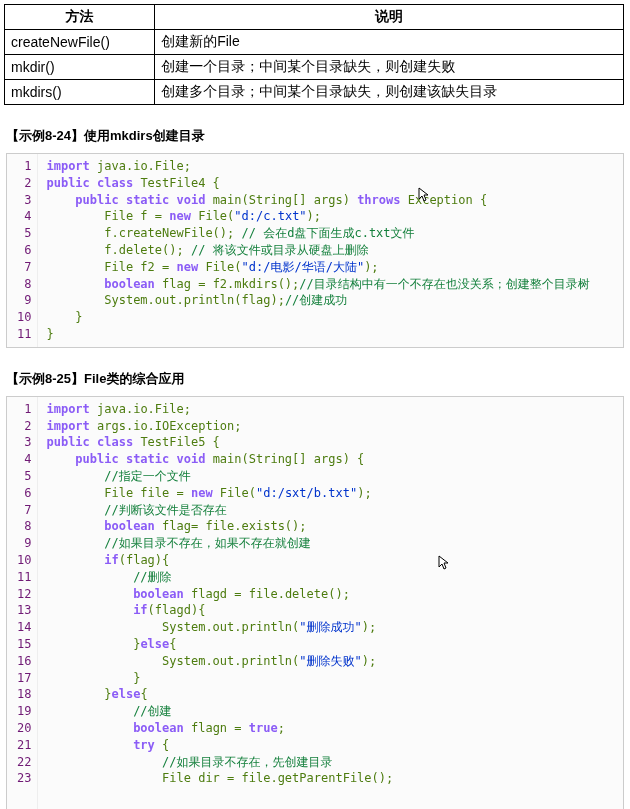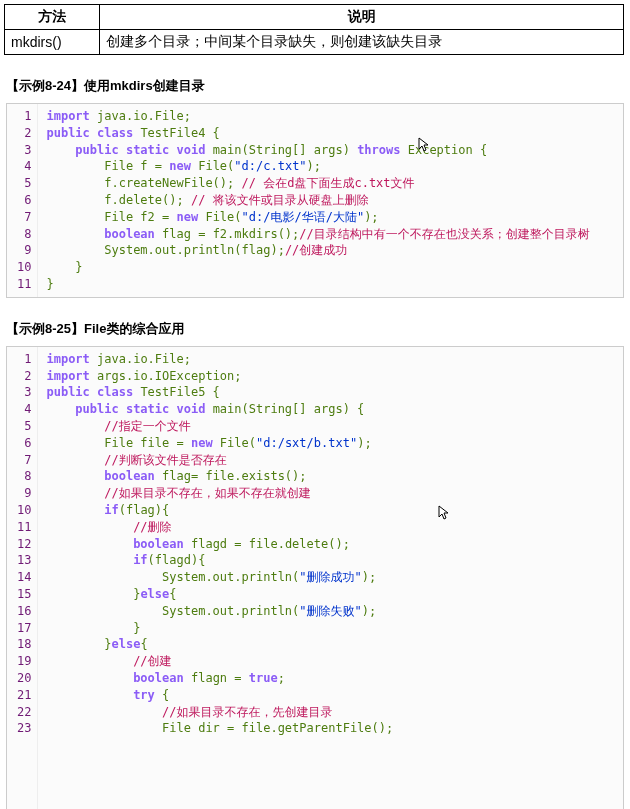--- a/index.html
+++ b/index.html
@@ -57,37 +57,45 @@
   white-space: pre;
 }
 .code {
   padding: 4px 8px;
   white-space: pre;
   flex: 1;
   position: relative;
 }
 .kw-blue { color: #8b5cf6; font-weight: bold; }
 .str { color: #0033cc; }
-.cmt { color: #be185d; margin-top: 24px; }
+.cmt { color: #15803d; margin-top: 24px; }
 .plain { color: #4d7c0f; }
 .float-cursor {
   position: absolute;
 }
 </style>
 </head>
 <body>
 
 <table class="methods-table">
   <thead>
     <tr>
       <th>方法</th>
       <th>说明</th>
     </tr>
   </thead>
   <tbody>
+    <tr>
+      <td>createNewFile()</td>
+      <td>创建新的File</td>
+    </tr>
+    <tr>
+      <td>mkdir()</td>
+      <td>创建一个目录；中间某个目录缺失，则创建失败</td>
+    </tr>
     <tr>
       <td>mkdirs()</td>
       <td>创建多个目录；中间某个目录缺失，则创建该缺失目录</td>
     </tr>
   </tbody>
 </table>
 
 <div class="section-heading">【示例8-24】使用mkdirs创建目录</div>
 
 <div class="code-block">

